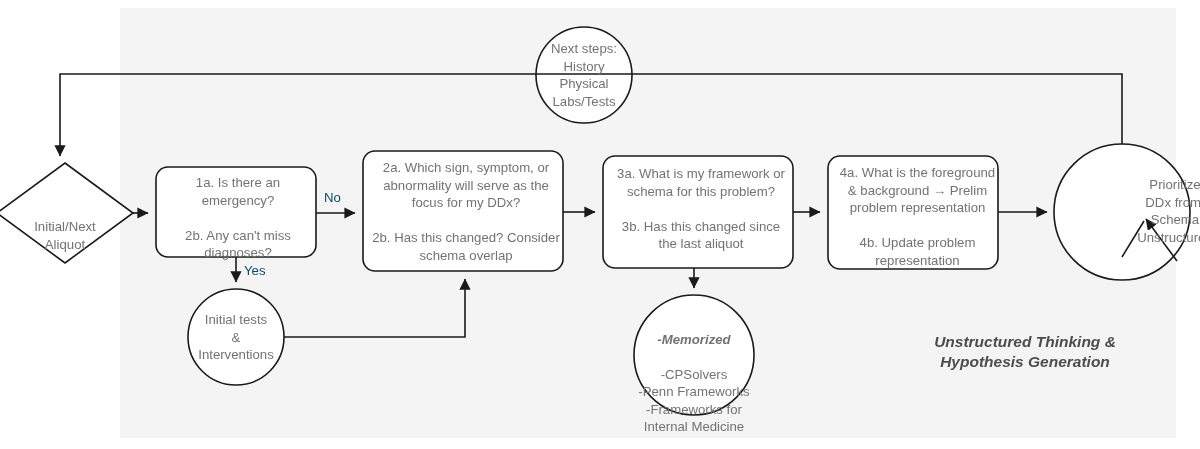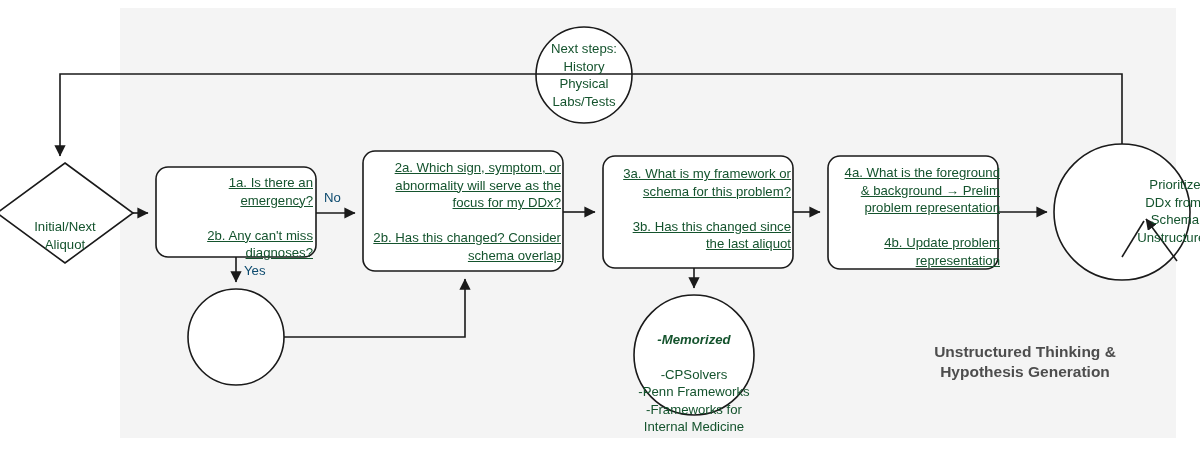--- a/index.html
+++ b/index.html
@@ -19,29 +19,28 @@
   }
   #diagram-svg {
     position: absolute;
     left: 0;
     top: 0;
     width: 1200px;
     height: 449px;
   }
   .node-text {
     position: absolute;
-    color: #14532d;
+    color: #737373;
     font-size: 13.2px;
     line-height: 17.5px;
     white-space: pre-line;
     pointer-events: none;
   }
   .box-text {
-    text-align: right;
-    text-decoration: underline;
+    text-align: center;
   }
   .center-text {
     text-align: center;
   }
   .edge-label {
     position: absolute;
     font-size: 13.2px;
     color: #0c4a6e;
     line-height: 15px;
   }
@@ -144,29 +143,32 @@
 problem representation
 
 4b. Update problem
   representation</div>
 
   <div class="node-text center-text" style="left:1112px; top:176px; width:126px;">Prioritize
 DDx from:
 Schema
 Unstructured</div>
 
+  <div class="node-text center-text" style="left:181px; top:311px; width:110px;">Initial tests
+&amp;
+Interventions</div>
 
   <div class="node-text center-text" style="left:624px; top:313px; width:140px;text-align:center;">
     <span class="memorized-head">-Memorized</span><br>
     <span>-CPSolvers
 -Penn Frameworks
 -Frameworks for
 Internal Medicine</span>
   </div>
 
   <div class="edge-label" style="left:324px; top:190px;">No</div>
 
   <div class="edge-label" style="left:244px; top:263px;">Yes</div>
 
-  <div class="zone-caption" style="left:900px; top:342px; width:250px;">Unstructured Thinking &amp;
+  <div class="zone-caption" style="left:900px; top:332px; width:250px;font-style:italic;">Unstructured Thinking &amp;
 Hypothesis Generation</div>
 
 </div>
 
 </body></html>

